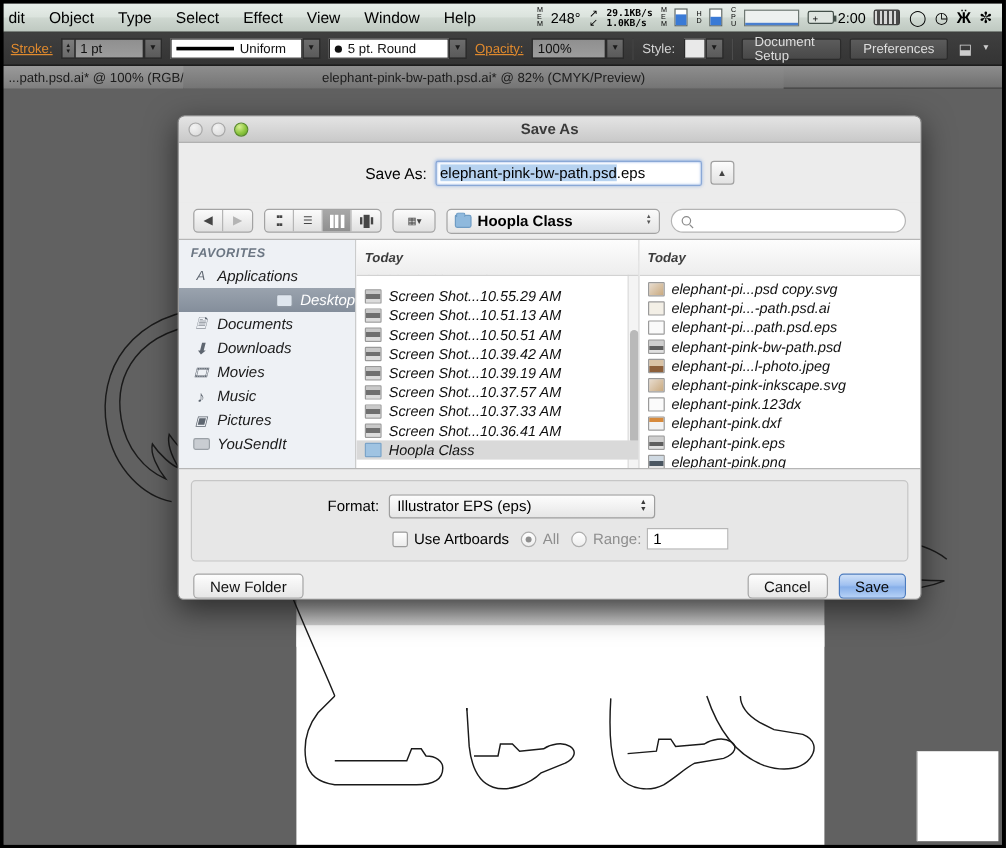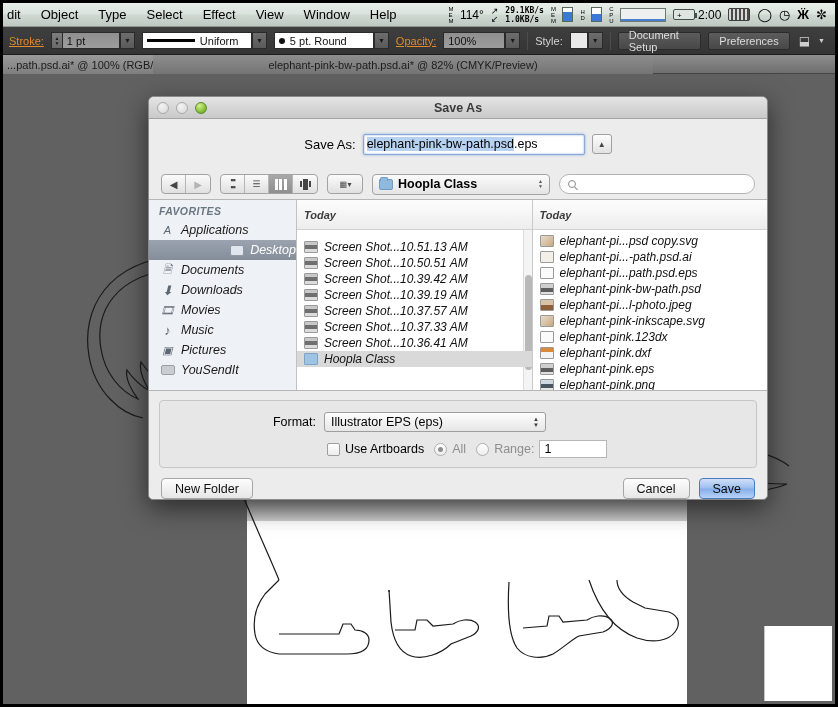--- a/index.html
+++ b/index.html
@@ -288,21 +288,21 @@
     <div class="menu-item">View</div>
     <div class="menu-item">Window</div>
     <div class="menu-item">Help</div>
 
     <div id="menubar-right">
       <div class="stat-stack">
           <span>M</span>
           <span>E</span>
           <span>M</span>
         </div>
-      <div style="font-size:12px">114°</div>
+      <div style="font-size:12px">248°</div>
       <div style="font-size:9px;line-height:8px;">↗<br>↙</div>
       <div class="netspeed">
         <span>29.1KB/s</span>
         <span>1.0KB/s</span>
       </div>
       <div class="stat-stack">
           <span>M</span>
           <span>E</span>
           <span>M</span>
         </div>
@@ -537,20 +537,24 @@
           </span>
           <span>YouSendIt</span>
         </div>
       </div>
 
       <div class="pane-col">
         <div class="ghost-row" style="top:2px">Screen Shot...11.15.21 AM</div>
         <div class="ghost-row" style="top:16px">Screen Shot...11.15.14 AM</div>
         <div class="col-header">Today</div>
         <div style="position:relative;z-index:1;margin-top:9px">
+          <div class="file-row">
+              <span class="fic shot"></span>
+              <span>Screen Shot...10.55.29 AM</span>
+            </div>
           <div class="file-row">
               <span class="fic shot"></span>
               <span>Screen Shot...10.51.13 AM</span>
             </div>
           <div class="file-row">
               <span class="fic shot"></span>
               <span>Screen Shot...10.50.51 AM</span>
             </div>
           <div class="file-row">
               <span class="fic shot"></span>

